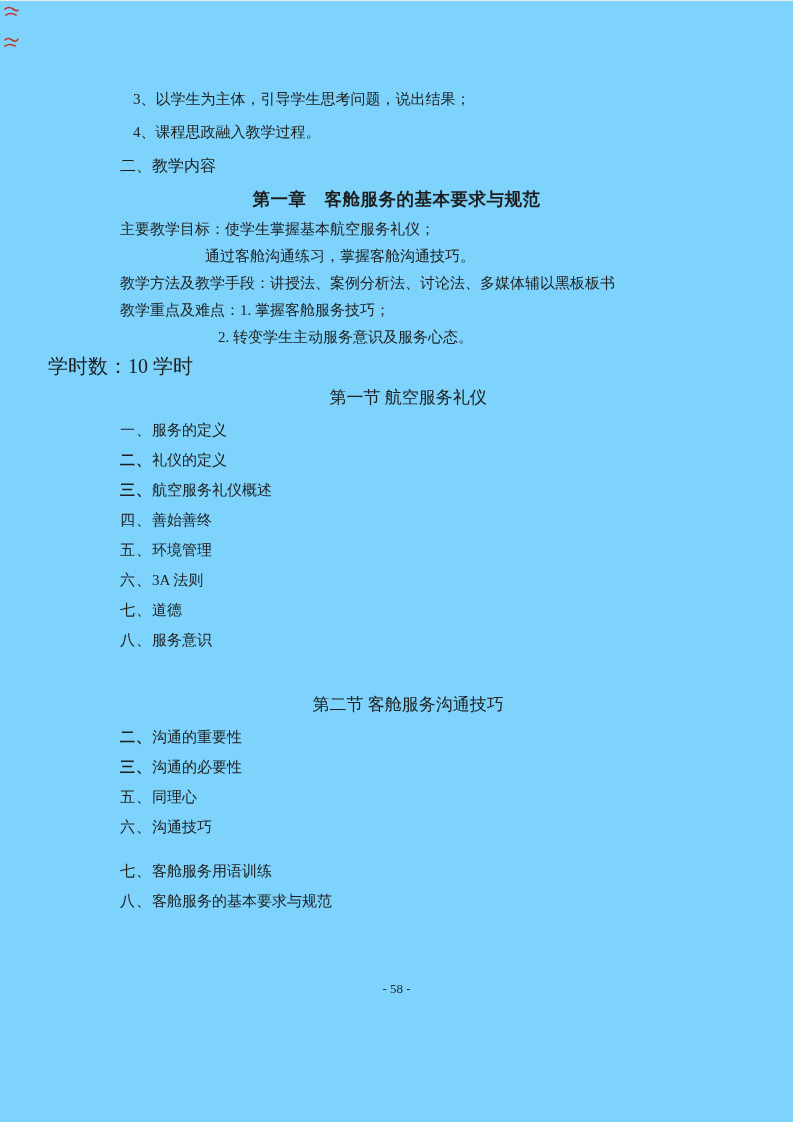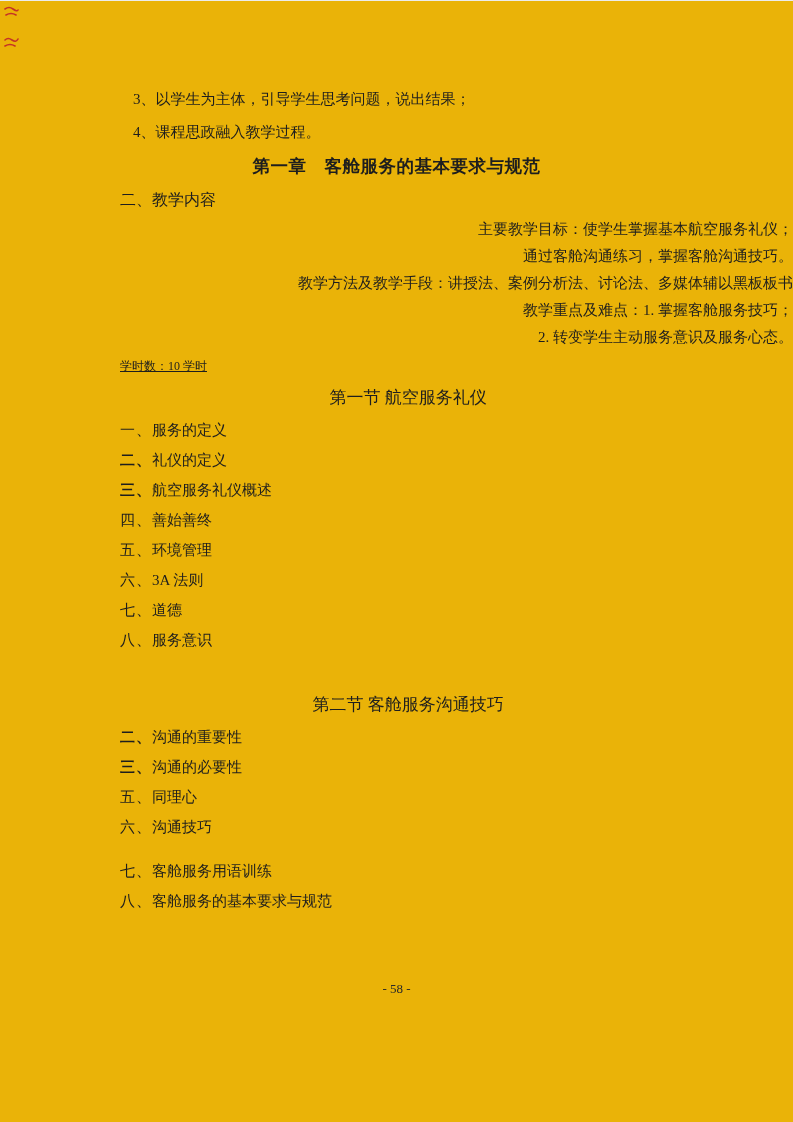--- a/index.html
+++ b/index.html
@@ -1,20 +1,20 @@
 <!DOCTYPE html>
 <html><head>
 <meta charset="utf-8">
 <style>
   html, body { margin: 0; padding: 0; background: #ffffff; }
   .page {
     position: relative;
     width: 793px;
     height: 1122px;
-    background: #eab308;
+    background: #7dd3fc;
     overflow: hidden;
     border-top: 1px solid #ececec;
     font-family: "Liberation Serif", "DejaVu Serif", serif;
     color: #1e1e1e;
     box-sizing: border-box;
   }
   .content { padding-top: 82px; }
   .line { white-space: pre-wrap; }
 
   
@@ -26,26 +26,26 @@
   
   .part-heading { font-size: 16px; line-height: 33px; margin-left: 120px; }
 
   
   .chapter-title {
     font-size: 17.5px; line-height: 34px; font-weight: bold;
     text-align: center; letter-spacing: 0.5px;
   }
 
   
-  .body-line { font-size: 15px; line-height: 27px; margin-left: 120px; text-align: right; }
+  .body-line { font-size: 15px; line-height: 27px; margin-left: 120px; }
   .cont-obj { margin-left: 205px; }
   .cont-kp  { margin-left: 218px; }
 
   
-  .hours-line { font-size: 12px; line-height: 30px; margin-left: 120px; text-decoration: underline; }
+  .hours-line { font-size: 20px; line-height: 30px; margin-left: 48px; }
 
   
   .section-title { font-size: 17px; line-height: 34px; text-align: center; padding-left: 23px; }
   .section2-title { margin-top: 33px; }
 
   
   .list-item { font-size: 15px; line-height: 30px; margin-left: 120px; }
   .list-item .num { letter-spacing: 1px; }
   .list-item .num.bold { font-weight: bold; }
   .extra-gap { margin-top: 14px; }
@@ -73,23 +73,23 @@
       <path d="M2 5 Q5 2 9 5 T15 4 M2 11 Q7 8 12 11" stroke="#c43327" stroke-width="1.6" fill="none" stroke-linecap="round"></path>
     </svg>
   </div>
 
   <div class="content">
 
     <div class="line intro-item"><span>3、</span><span>以学生为主体，引导学生思考问题，说出结果；</span></div>
     <div class="line intro-item"><span>4、</span><span>课程思政融入教学过程。</span></div>
 
 
+    <div class="line part-heading">二、教学内容</div>
+
     <div class="line chapter-title">第一章　客舱服务的基本要求与规范</div>
-
-    <div class="line part-heading">二、教学内容</div>
 
     <div class="line body-line"><span>主要教学目标：</span><span>使学生掌握基本航空服务礼仪；</span></div>
     <div class="line body-line cont-obj">通过客舱沟通练习，掌握客舱沟通技巧。</div>
     <div class="line body-line">教学方法及教学手段：讲授法、案例分析法、讨论法、多媒体辅以黑板板书</div>
     <div class="line body-line"><span>教学重点及难点：</span><span>1. 掌握客舱服务技巧；</span></div>
     <div class="line body-line cont-kp">2. 转变学生主动服务意识及服务心态。</div>
 
     <div class="line hours-line">学时数：10 学时</div>
 
     <div class="line section-title">第一节 航空服务礼仪</div>

